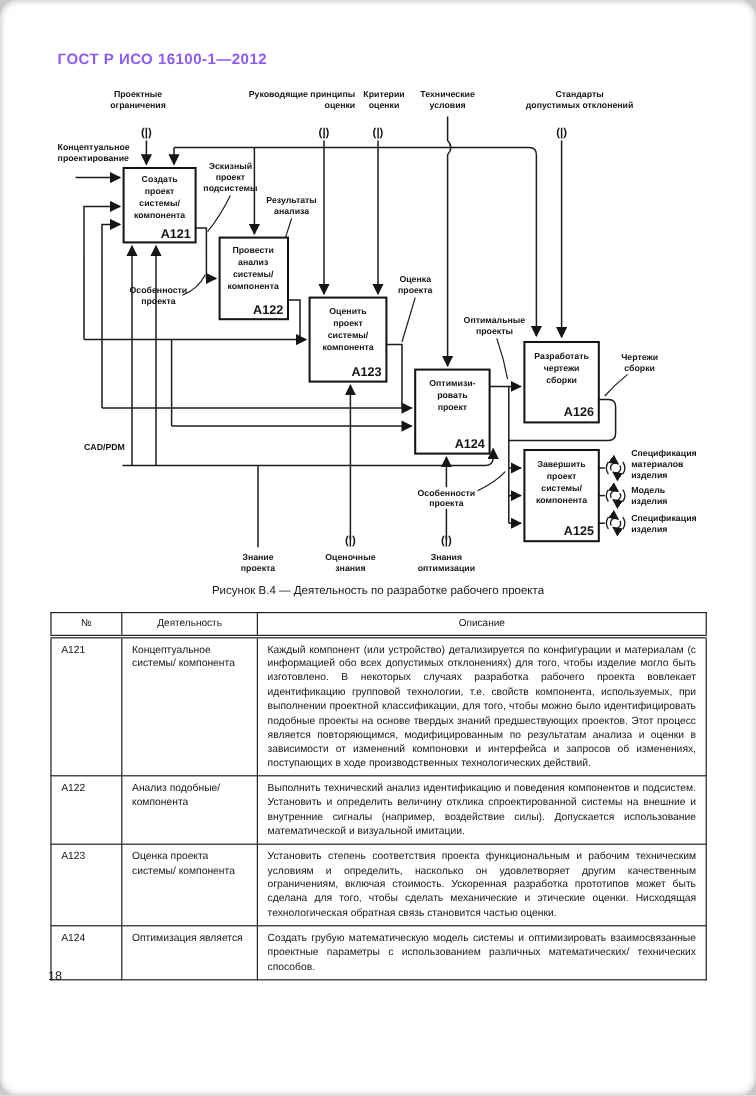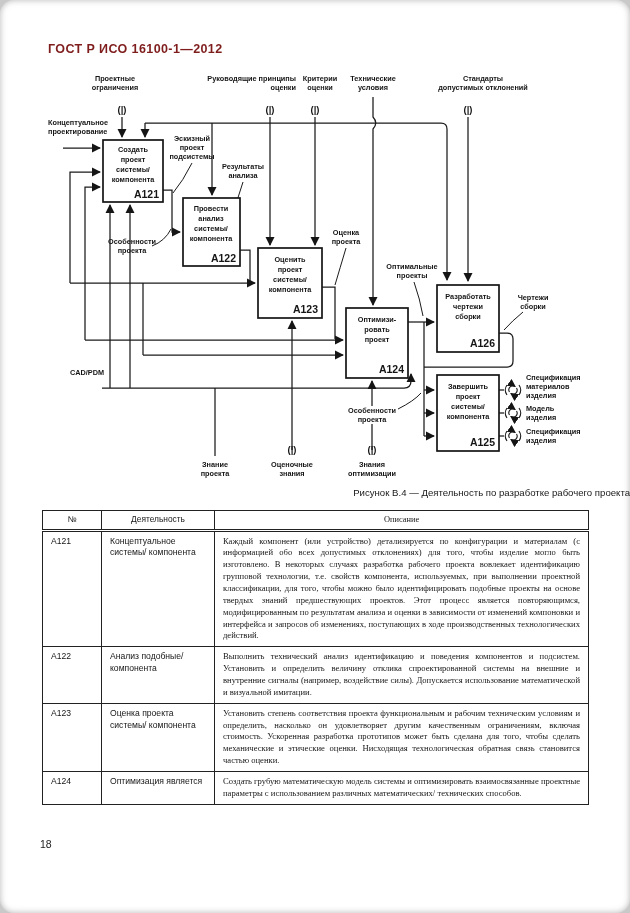--- a/index.html
+++ b/index.html
@@ -1,40 +1,40 @@
 <!DOCTYPE html>
 <html><head>
 <meta charset="utf-8">
 <style>
   html,body{margin:0;padding:0;}
   body{width:630px;height:913px;background:#c9c9c9;font-family:"Liberation Sans","DejaVu Sans",sans-serif;}
   #page{position:relative;width:630px;height:913px;background:#fff;border-radius:14px;
         box-shadow:inset 0 0 6px rgba(120,120,120,.55);overflow:hidden;color:#111;}
-  #doc-header{position:absolute;left:48px;top:42px;font-size:12.5px;font-weight:bold;letter-spacing:.4px;color:#7f1d1d;}
+  #doc-header{position:absolute;left:48px;top:42px;font-size:12.5px;font-weight:bold;letter-spacing:.4px;color:#8b5cf6;}
   #diagram-svg{position:absolute;left:0;top:0;}
   svg text{font-family:"Liberation Sans","DejaVu Sans",sans-serif;fill:#151515;}
   .lbl{font-size:7.3px;font-weight:bold;}
   .tun{font-size:9.5px;font-weight:bold;}
   .boxtitle{font-size:7.3px;font-weight:bold;}
   .boxcode{font-size:10.5px;font-weight:bold;}
   .flow{fill:none;stroke:#1b1b1b;stroke-width:1.25;}
   .arrow{marker-end:url(#arw);}
   .boxrect{fill:#fff;stroke:#141414;stroke-width:1.7;}
   .leader{fill:none;stroke:#1b1b1b;stroke-width:1;}
   .cyc{fill:none;stroke:#1b1b1b;stroke-width:1.1;}
-  #figure-caption{position:absolute;left:0;top:487px;width:630px;text-align:right;font-size:9.6px;color:#181818;}
+  #figure-caption{position:absolute;left:0;top:487px;width:630px;text-align:center;font-size:9.6px;color:#181818;}
   #activity-table{position:absolute;left:42px;top:510px;width:547px;border-collapse:collapse;
                   font-size:8.6px;line-height:1.38;color:#161616;}
   #activity-table th,#activity-table td{border:1px solid #222;vertical-align:top;padding:4px 8px;}
   #activity-table table, #activity-table{border:1.5px solid #222;}
   #activity-table th{font-weight:normal;font-size:8.4px;padding:3px 4px;text-align:center;border-bottom:3px double #222;}
   .col-no{width:42px;text-align:left;}
   .col-act{width:96px;}
-  .col-desc{text-align:justify;font-family:Liberation Serif, serif;}
-  #page-number{position:absolute;left:40px;top:838px;font-size:10.5px;color:#222;}
+  .col-desc{text-align:justify;}
+  #page-number{position:absolute;left:40px;top:808px;font-size:10.5px;color:#222;}
 </style>
 </head>
 <body>
 
 <div id="page">
 
   <div id="doc-header">ГОСТ Р ИСО 16100-1—2012</div>
 
   <svg id="diagram-svg" width="630" height="500" viewBox="0 0 630 500">
     <defs>

